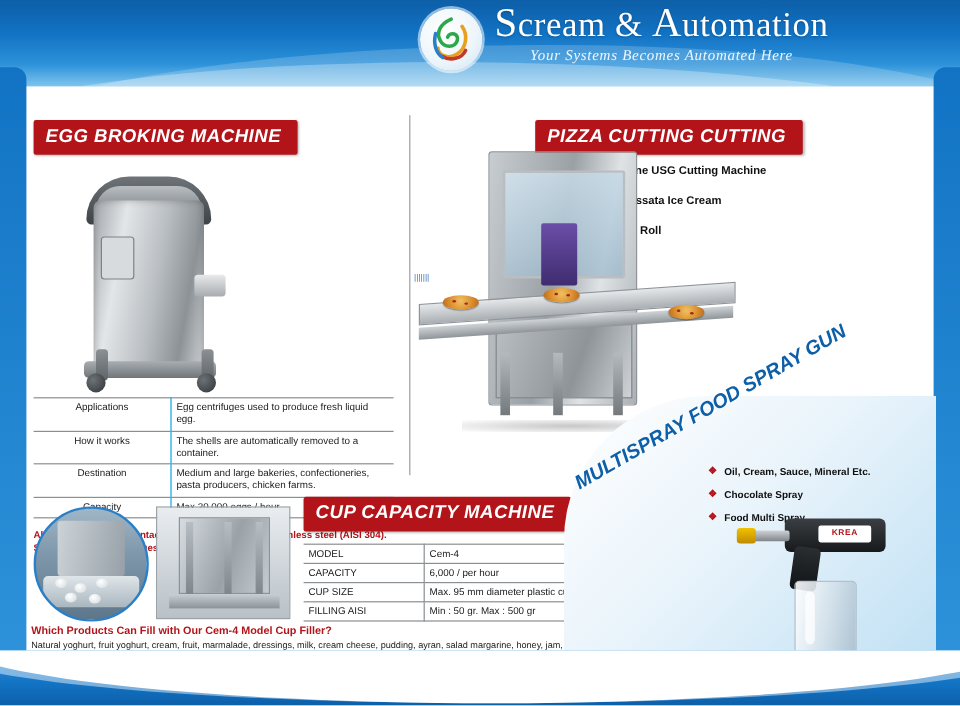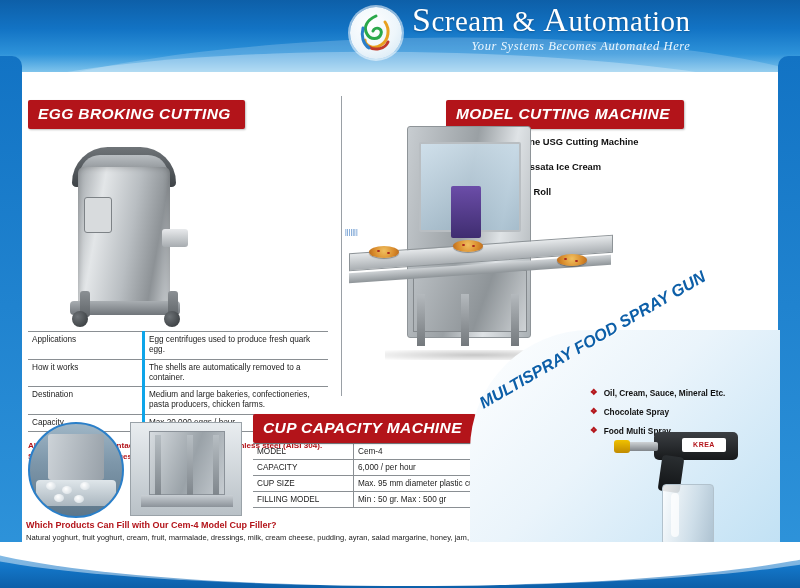--- a/index.html
+++ b/index.html
@@ -75,21 +75,21 @@
     line-height: 32px;
     white-space: nowrap;
     text-shadow: 0 1px 2px rgba(0,0,0,0.25);
   }
   .brand-title .cap { font-size: 34px; }
   .brand-sub {
     font-family: "Liberation Serif", serif;
     font-style: italic;
     font-size: 12.5px;
     letter-spacing: 0.6px;
-    text-align: right;
+    text-align: center;
     margin-top: 2px;
     color: #ecf7ff;
     white-space: nowrap;
   }
 
   
   .left-band {
     position: absolute;
     left: 0; top: 56px;
     width: 22px; height: 500px;
@@ -221,21 +221,21 @@
     color: #1b1b1b;
     width: 300px;
   }
   table.spec td {
     border-top: 1px solid #8a8f93;
     border-bottom: 1px solid #8a8f93;
     padding: 3px 4px;
     vertical-align: top;
     line-height: 1.25;
   }
-  table.spec td.k { width: 106px; border-right: 3px solid #0ea5e9; }
+  table.spec td.k { width: 106px; border-right: 1px solid #0ea5e9; text-align: center; }
   .egg-note {
     margin-top: 9px;
     font-size: 8.1px;
     font-weight: bold;
     color: #b3141a;
     line-height: 1.35;
     width: 300px;
   }
 
   
@@ -403,20 +403,21 @@
   .rp-col {
     position: absolute;
     width: 6px; height: 60px;
     background: linear-gradient(180deg,#b7bec3,#7f868c);
   }
   table.cup {
     border-collapse: collapse;
     font-size: 8.2px;
     color: #1b1b1b;
     width: 236px;
+    margin-top: 10px;
   }
   table.cup td {
     border-top: 1px solid #8a8f93;
     border-bottom: 1px solid #8a8f93;
     padding: 3px 4px;
   }
   table.cup td.k { width: 92px; border-right: 1px solid #8a8f93; }
   .cup-q {
     position: absolute;
     left: 26px; top: 520px;
@@ -561,38 +562,38 @@
         <div class="brand-sub">Your Systems Becomes Automated Here</div>
       </div>
     </div>
   </div>
 
   <div class="left-band"></div>
   <div class="right-band"></div>
   <div class="v-divider"></div>
 
   <div id="egg-section">
-    <div class="sec-title">EGG BROKING CUTTING</div>
+    <div class="sec-title">EGG BROKING MACHINE</div>
     <div class="egg-photo">
       <div class="egg-hood"></div>
       <div class="egg-body"></div>
       <div class="egg-panel"></div>
       <div class="egg-spout"></div>
       <div class="egg-base"></div>
       <div class="egg-leg" style="left:30px; top:150px;"></div>
       <div class="egg-leg" style="left:118px; top:150px;"></div>
       <div class="egg-wheel" style="left:22px;"></div>
       <div class="egg-wheel" style="left:114px;"></div>
     </div>
 
     <table class="spec">
       <tbody>
         <tr>
           <td class="k">Applications</td>
-          <td>Egg centrifuges used to produce fresh quark egg.</td>
+          <td>Egg centrifuges used to produce fresh liquid egg.</td>
         </tr>
         <tr>
           <td class="k">How it works</td>
           <td>The shells are automatically removed to a container.</td>
         </tr>
         <tr>
           <td class="k">Destination</td>
           <td style="white-space:pre-line;">Medium and large bakeries, confectioneries,
 pasta producers, chicken farms.</td>
         </tr>
@@ -603,21 +604,21 @@
       </tbody>
     </table>
 
     <div class="egg-note">
       <div>All machine parts in contact with eggs are made of stainless steel (AISI 304).</div>
       <div>Shelving for all centrifuges are galvanized.</div>
     </div>
   </div>
 
   <div id="pizza-section">
-    <div class="sec-title">MODEL CUTTING MACHINE</div>
+    <div class="sec-title">PIZZA CUTTING CUTTING</div>
   </div>
 
   <div class="pizza-bullets">
     <div class="bullet">
       <span class="mk">❖</span>
       <span>Continuous inline USG Cutting Machine</span>
     </div>
     <div class="bullet">
       <span class="mk">❖</span>
       <span>Ice Cream &amp; Cassata Ice Cream</span>
@@ -685,21 +686,21 @@
         </tr>
         <tr>
           <td class="k">CAPACITY</td>
           <td>6,000 / per hour</td>
         </tr>
         <tr>
           <td class="k">CUP SIZE</td>
           <td>Max. 95 mm diameter plastic cups</td>
         </tr>
         <tr>
-          <td class="k">FILLING MODEL</td>
+          <td class="k">FILLING AISI</td>
           <td>Min : 50 gr. Max : 500 gr</td>
         </tr>
       </tbody>
     </table>
   </div>
 
   <div class="cup-q">
     <div class="q">Which Products Can Fill with Our Cem-4 Model Cup Filler?</div>
     <div class="p">Natural yoghurt, fruit yoghurt, cream, fruit, marmalade, dressings, milk, cream cheese, pudding, ayran, salad margarine, honey, jam, pet food, quark, mayonnaise, jelly, butter, cosmetic creams, paste, mustard, soup, yogurt, juice water...</div>
   </div>

